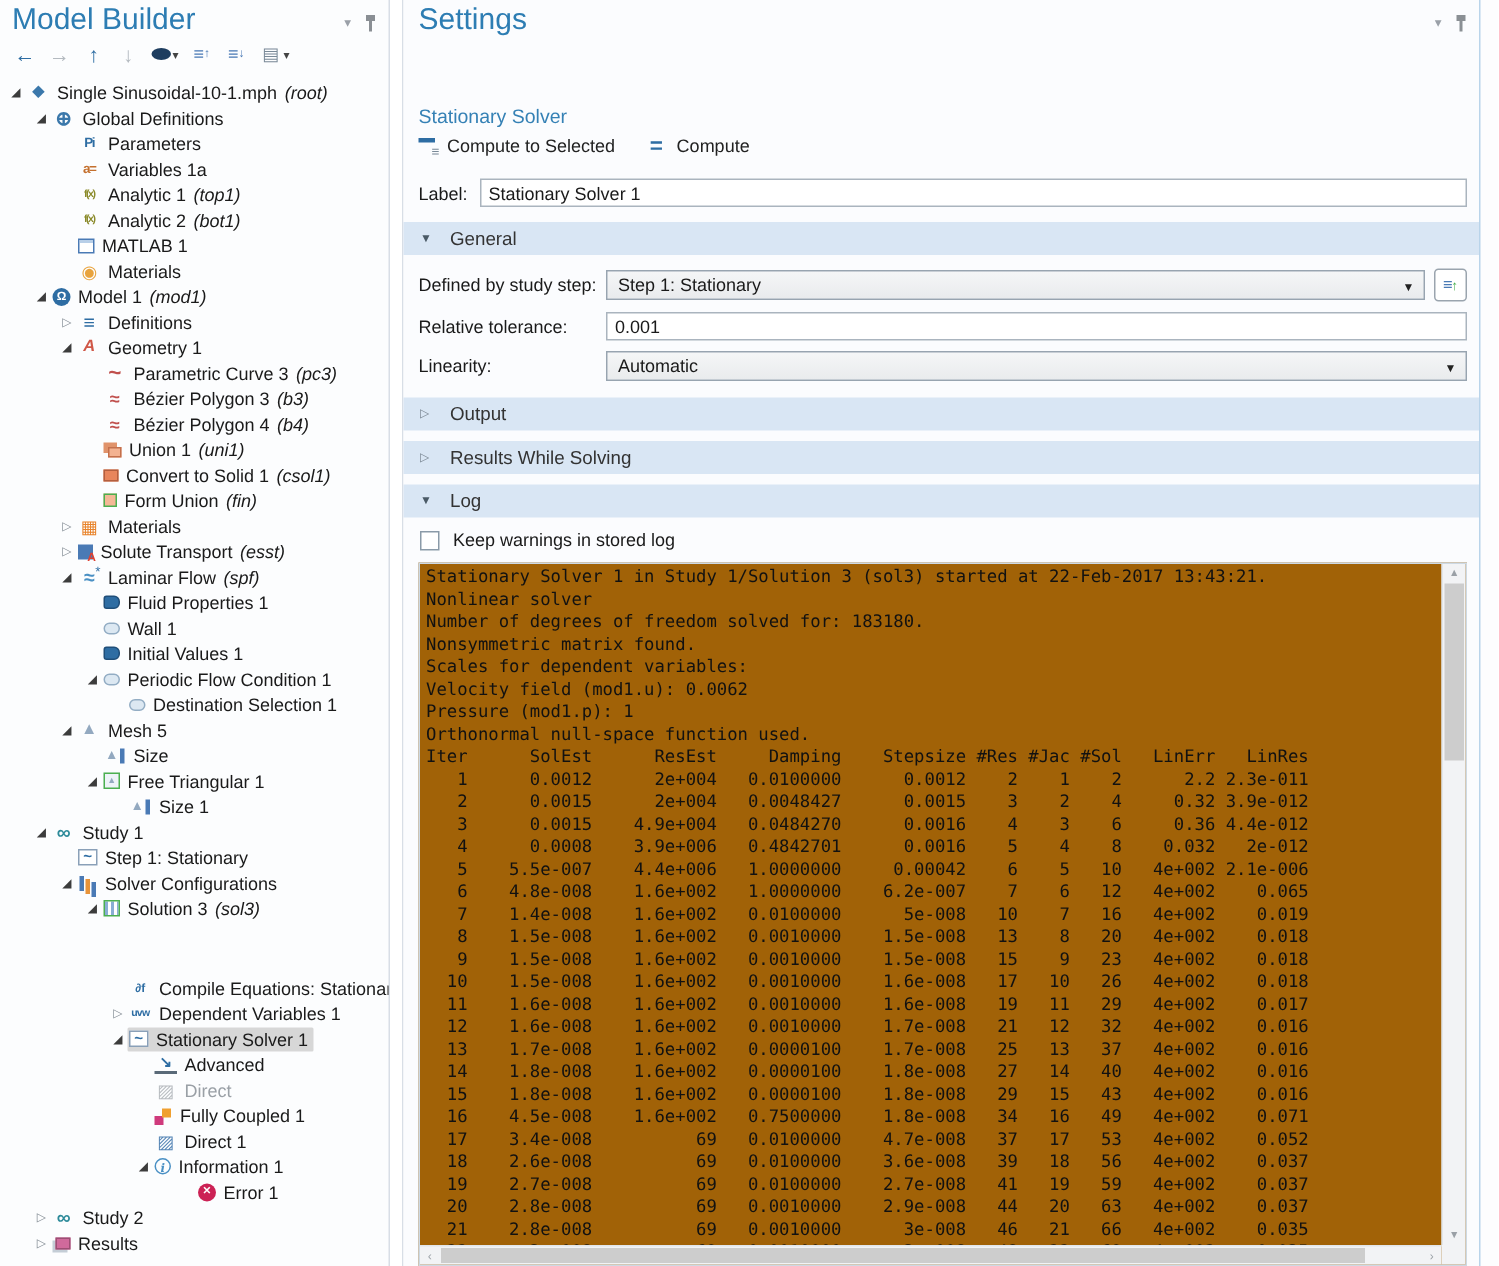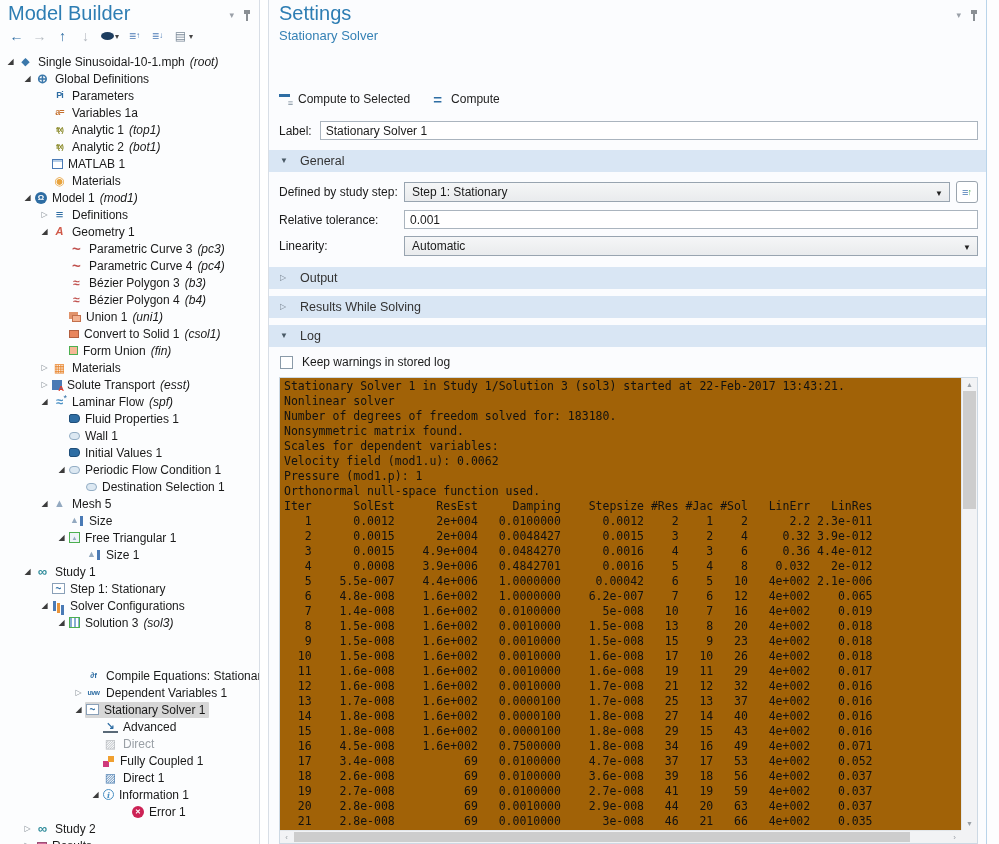--- a/index.html
+++ b/index.html
@@ -105,22 +105,22 @@
   .i-table-import-icon::before { content:"≡"; color:#4a7ab5; font-size:11px; font-weight:bold; }
   .i-table-import-icon::after { content:"↑"; color:#4caf50; font-size:9px; font-weight:bold; margin-left:-1px; }
 
   
   .splitter { width:9px; flex:none; background:#ffffff; border-right:1px solid #d8dee6; }
   .right-strip { width:13px; flex:none; background:#fdfdfe; border-left:1px solid #b9d4ea; }
 
   
   .settings-panel { flex:1; min-width:0; display:flex; flex-direction:column; background:#fbfcfe; }
   .set-head { display:flex; justify-content:space-between; align-items:flex-start; padding:2px 8px 0 10px; }
-  .set-sub { font-size:13px; color:#3581b5; padding:3px 10px 1px; }
-  .set-toolbar { display:flex; gap:20px; align-items:center; padding:4px 10px 5px; font-size:12px; color:#222;margin-top:44px; }
+  .set-sub { font-size:13px; color:#3581b5; padding:3px 10px 1px;margin-top:42px; }
+  .set-toolbar { display:flex; gap:20px; align-items:center; padding:4px 10px 5px; font-size:12px; color:#222; }
   .set-tool { display:inline-flex; align-items:center; gap:6px; }
 
   .label-row { display:flex; align-items:center; gap:8px; padding:10px 8px 7px 10px; font-size:12px; }
   .text-input { flex:1; height:19px; border:1px solid #aab4be; background:#fff; font-size:12px; padding:0 5px; display:flex; align-items:center; }
 
   .section-head { height:22px; background:#d9e6f4; display:flex; align-items:center; gap:11px; padding:0 11px; font-size:12.5px; color:#333; margin-top:7px; }
   .section-head.first { margin-top:3px; }
   .sec-arrow { width:9px; font-size:8px; line-height:1; color:#4a5a66; }
   .sec-arrow.closed { color:#7a8692; }
 
@@ -270,28 +270,20 @@
             <span class="ic i-geometry-icon"></span>
             <span class="t-label">Geometry 1</span>
           </span>
         </div>
         <div class="trow" style="padding-left: 55px;">
           <span class="exp"></span>
           <span class="tlab">
             <span class="ic i-parametric-curve-icon"></span>
             <span class="t-label">Parametric Curve 3</span>
             <span class="tag">(pc3)</span>
-          </span>
-        </div>
-        <div class="trow" style="padding-left: 55px;">
-          <span class="exp"></span>
-          <span class="tlab">
-            <span class="ic i-parametric-curve-icon"></span>
-            <span class="t-label">Parametric Curve 4</span>
-            <span class="tag">(pc4)</span>
           </span>
         </div>
         <div class="trow" style="padding-left: 55px;">
           <span class="exp"></span>
           <span class="tlab">
             <span class="ic i-bezier-polygon-icon"></span>
             <span class="t-label">Bézier Polygon 3</span>
             <span class="tag">(b3)</span>
           </span>
         </div>

